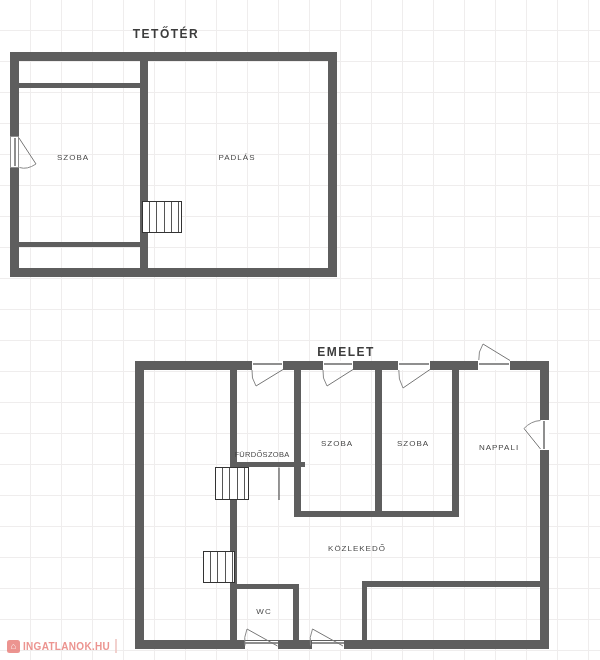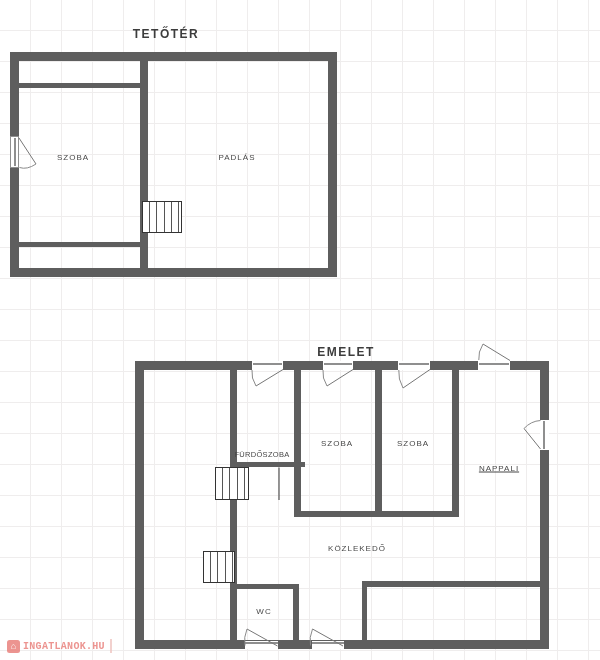--- a/index.html
+++ b/index.html
@@ -39,21 +39,21 @@
   #fanlines{position:absolute;left:0;top:0;z-index:5;pointer-events:none;}
   .fan{stroke:#8a8a8a;stroke-width:1;fill:none;}
   .leaf{stroke:#777;stroke-width:1;fill:none;} .z3{z-index:3;} .z6{z-index:6;}
   #watermark{
     position:absolute;left:7px;top:638px;height:16px;display:flex;align-items:center;gap:3px;opacity:.85;
   }
   #wm-icon{
     width:13px;height:13px;border-radius:2.5px;background:var(--watermark);
     color:#fff;font-size:9px;line-height:13px;text-align:center;font-weight:bold;
   }
-  #wm-text{font-size:10px;font-weight:bold;letter-spacing:.3px;color:var(--watermark);font-family:Liberation Mono, monospace;}
+  #wm-text{font-size:10px;font-weight:bold;letter-spacing:.3px;color:var(--watermark);}
   #wm-frame{width:2px;height:14px;background:#f0c9c6;margin-left:2px;}
 </style>
 </head>
 <body>
 
 <div id="canvas">
 
   <div>
     <div class="plan-title" style="left:166px;top:34px;">TETŐTÉR</div>
 
@@ -119,21 +119,21 @@
     <div class="door-sill z3" style="left:311.5px;top:640.5px;width:32px;height:8.5px;">
         <span class="sill"></span>
       </div>
 
     <div class="stairs z6" style="left:215px;top:466.5px;width:33.5px;height:33px;"></div>
     <div class="stairs z6" style="left:202.5px;top:551px;width:32px;height:31.5px;"></div>
 
     <div class="room-label tight" style="left:262px;top:418px;margin-top:36px;">FÜRDŐSZOBA</div>
     <div class="room-label" style="left:337px;top:443px;">SZOBA</div>
     <div class="room-label" style="left:413px;top:443px;">SZOBA</div>
-    <div class="room-label" style="left:499px;top:468px;text-decoration:underline;">NAPPALI</div>
+    <div class="room-label" style="left:499px;top:447px;">NAPPALI</div>
     <div class="room-label" style="left:357px;top:548px;">KÖZLEKEDŐ</div>
     <div class="room-label" style="left:264px;top:611px;">WC</div>
   </div>
 
   <svg id="fanlines" width="600" height="660" viewBox="0 0 600 660">
 
     <g>
       <path class="leaf" d="M19,138 L36,164"></path>
         <path class="fan" d="M36,164 Q27,170 19.5,167.5"></path>
     </g>

